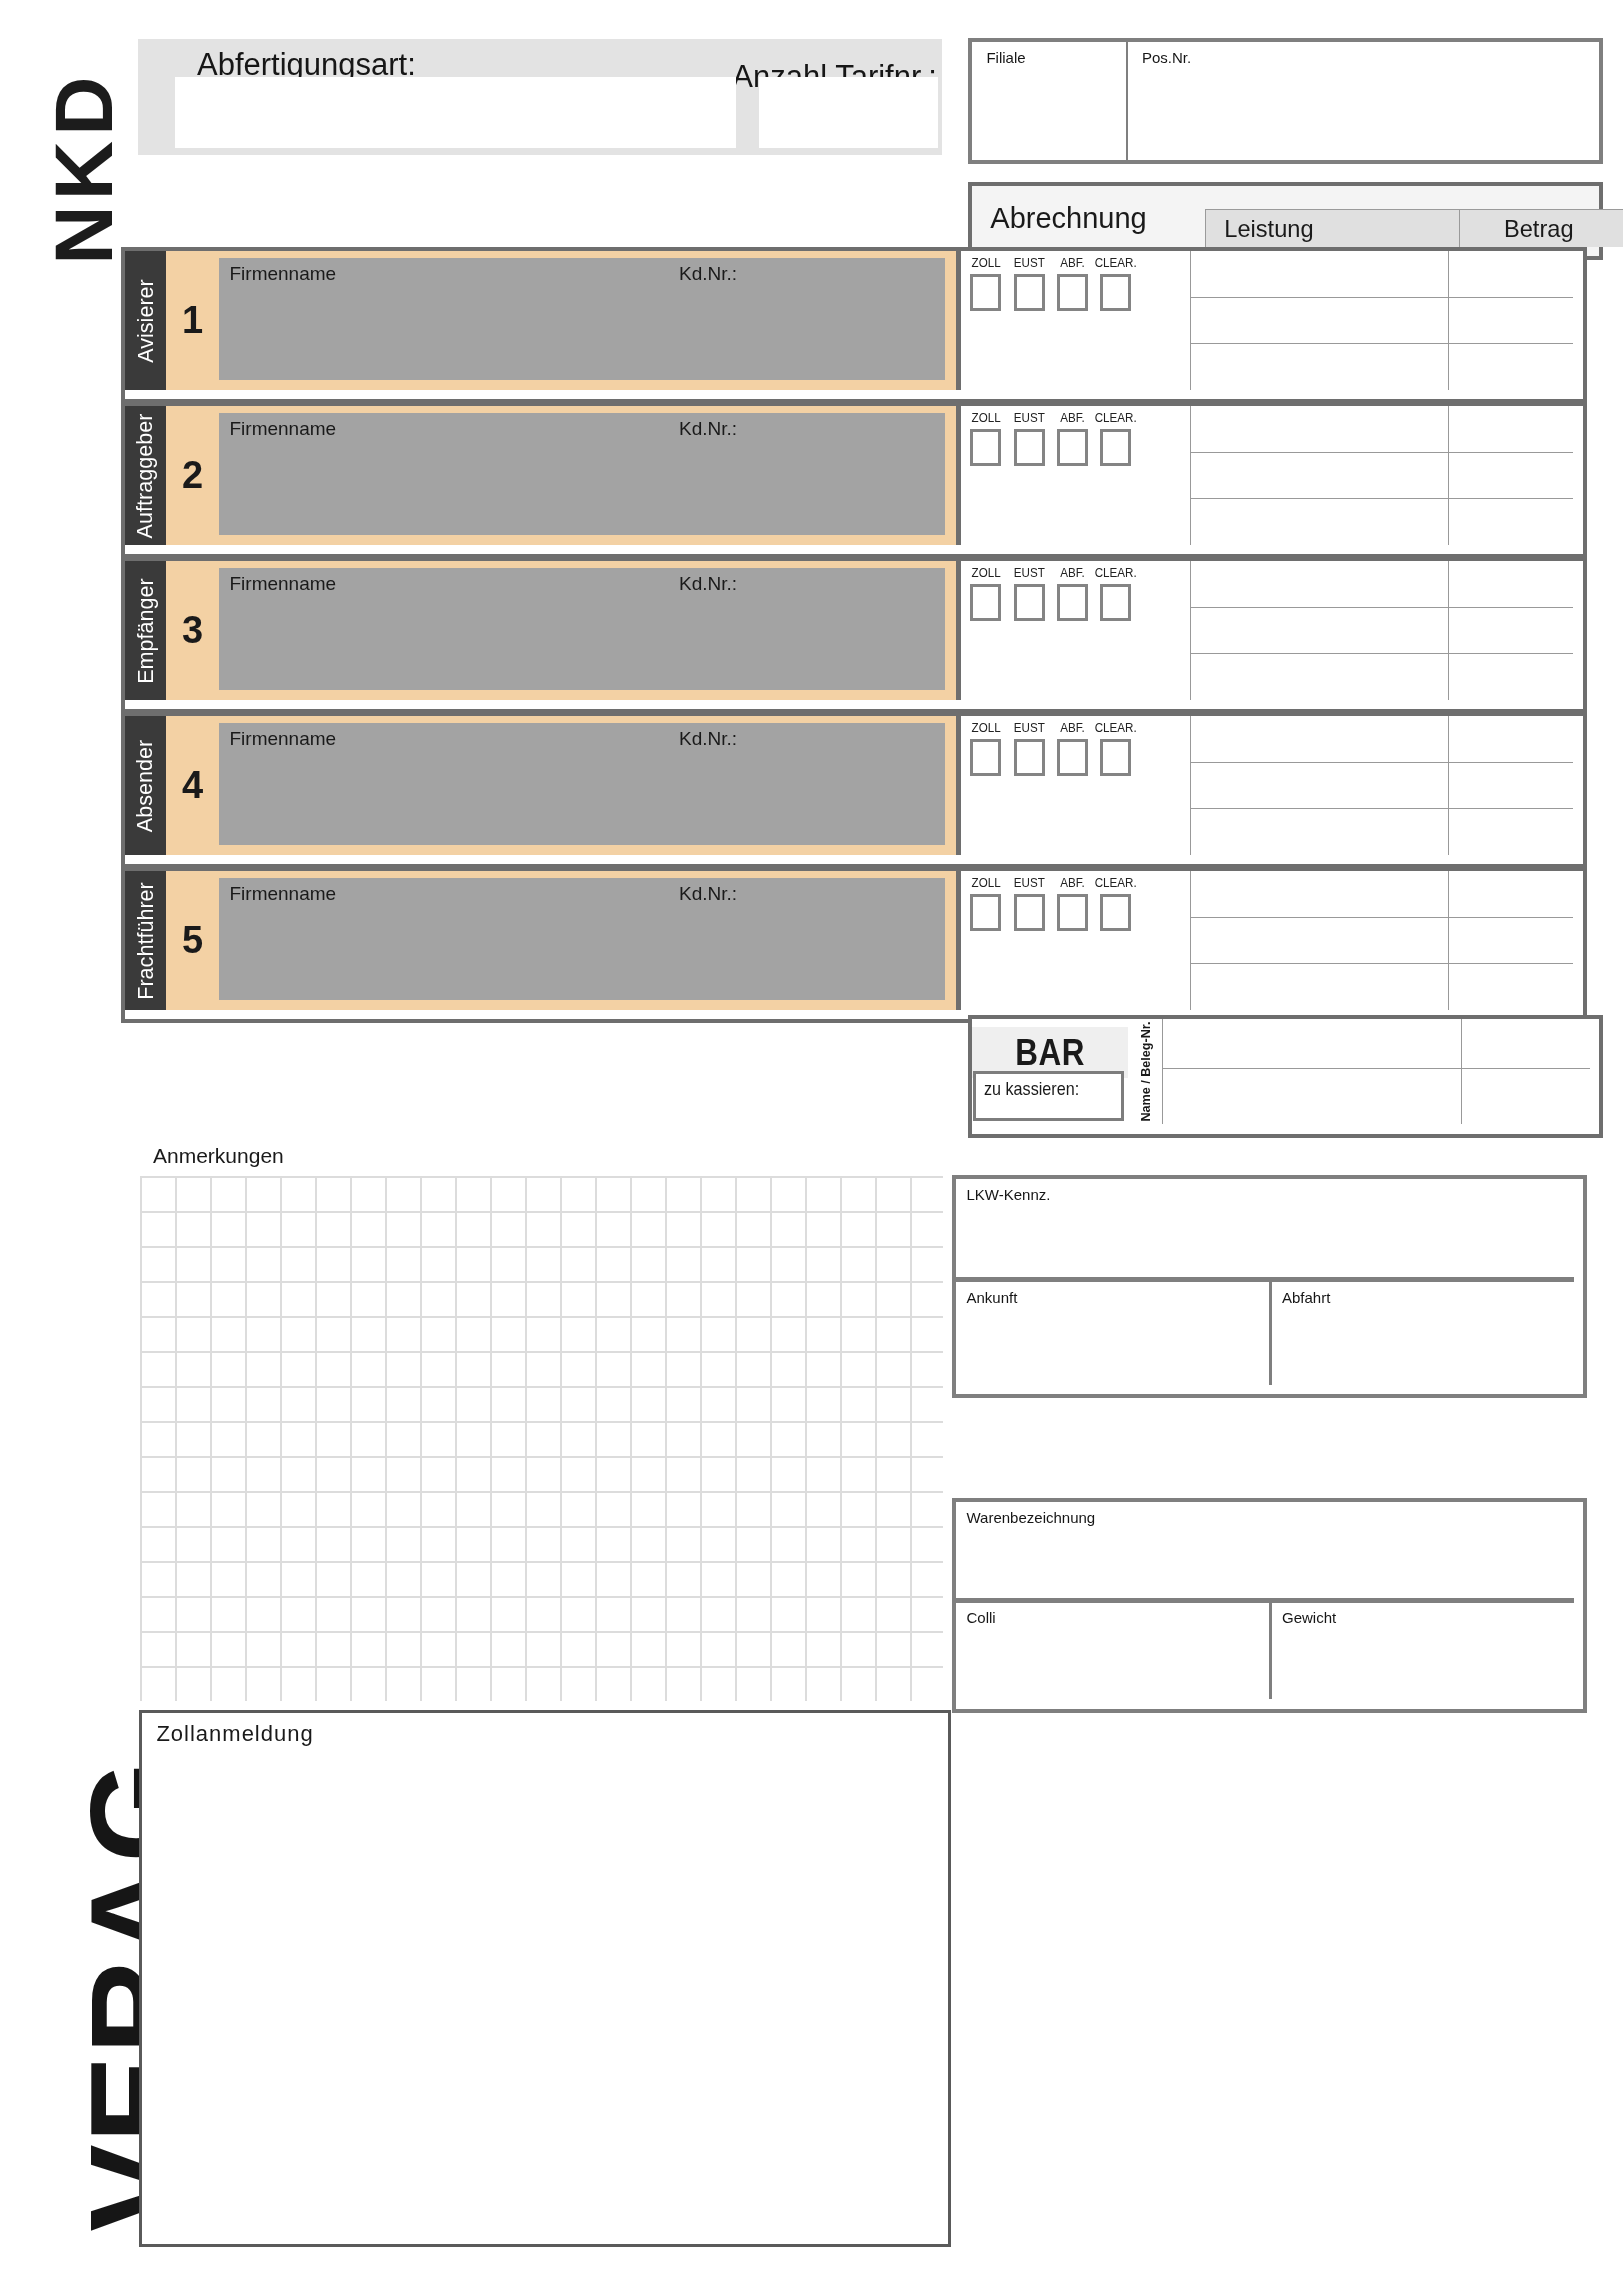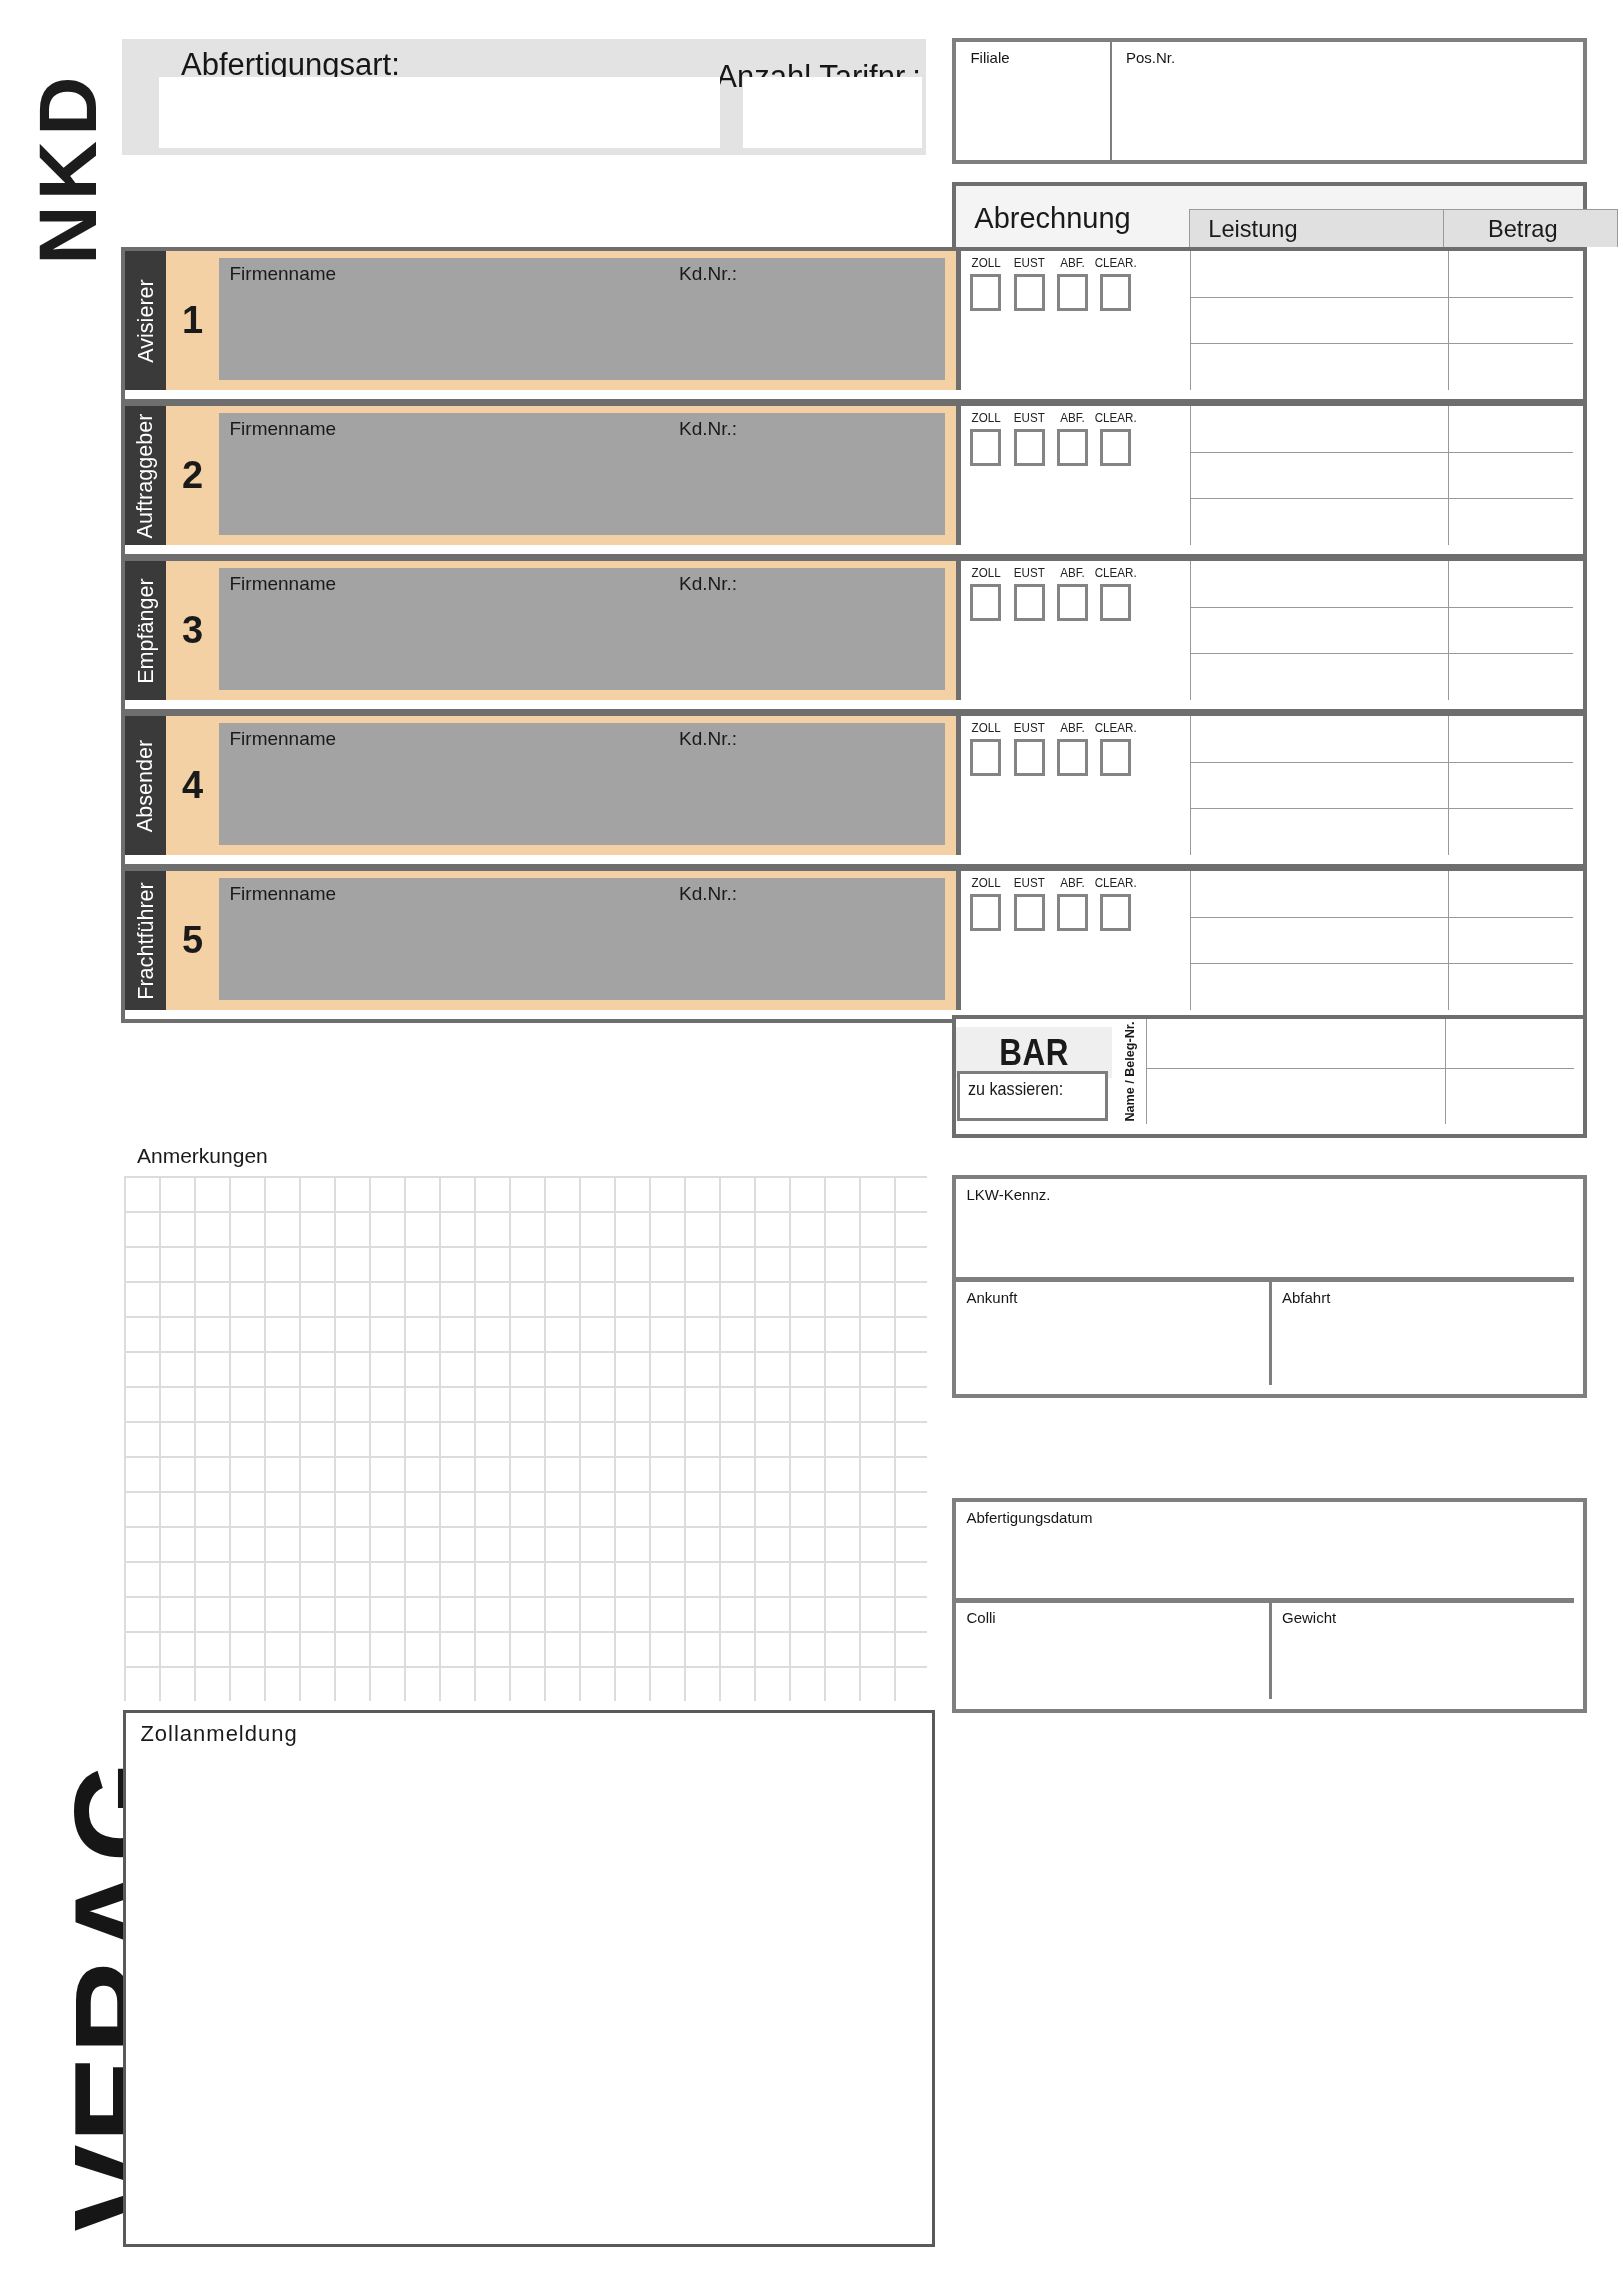--- a/index.html
+++ b/index.html
@@ -1,20 +1,20 @@
 <!DOCTYPE html>
 <html style="font-size:10.5px"><head>
 <meta charset="utf-8">
 <style>
   html,body{margin:0;padding:0;background:#ffffff;}
   .page{
     position:relative;width:1623px;height:2295px;background:#ffffff;
     font-family:"Liberation Sans",sans-serif;color:#1a1a1a;overflow:hidden;
   }
-  .abs{position:absolute;}
+  .abs{position:absolute;margin-left:16px;}
   
   .vwrap{display:flex;align-items:center;justify-content:center;}
   .vtext{transform:rotate(-90deg);white-space:nowrap;display:block;}
   .nkd{left:31px;top:33px;width:73px;height:270px;}
   .nkd span{font-size:82px;font-weight:bold;letter-spacing:5.2px;color:#1c1c1c;}
   .verag{left:59px;top:1728px;width:123px;height:535px;}
   .verag span{font-size:131px;font-weight:bold;letter-spacing:1.3px;color:#161616;}
   .spedag{left:182px;top:1700px;width:48px;height:458px;}
   .spedag span{font-size:33px;font-weight:bold;font-style:italic;letter-spacing:8.5px;color:#9a9a9a;}
   
@@ -320,21 +320,21 @@
 
   <div class="gbox lkw">
     <span class="boxlabel" style="left:10.5px;top:6.5px;">LKW-Kennz.</span>
     <div class="hdiv"></div>
     <div class="vdiv"></div>
     <span class="boxlabel" style="left:10.5px;top:110px;">Ankunft</span>
     <span class="boxlabel" style="left:326px;top:110px;">Abfahrt</span>
   </div>
 
   <div class="gbox ware">
-    <span class="boxlabel" style="left:10.5px;top:6.5px;">Abfertigungsdatum</span>
+    <span class="boxlabel" style="left:10.5px;top:6.5px;">Warenbezeichnung</span>
     <div class="hdiv"></div>
     <div class="vdiv"></div>
     <span class="boxlabel" style="left:10.5px;top:107px;">Colli</span>
     <span class="boxlabel" style="left:326px;top:107px;">Gewicht</span>
   </div>
 
   <div class="abs zollbox">
     <span>Zollanmeldung</span>
   </div>
 

